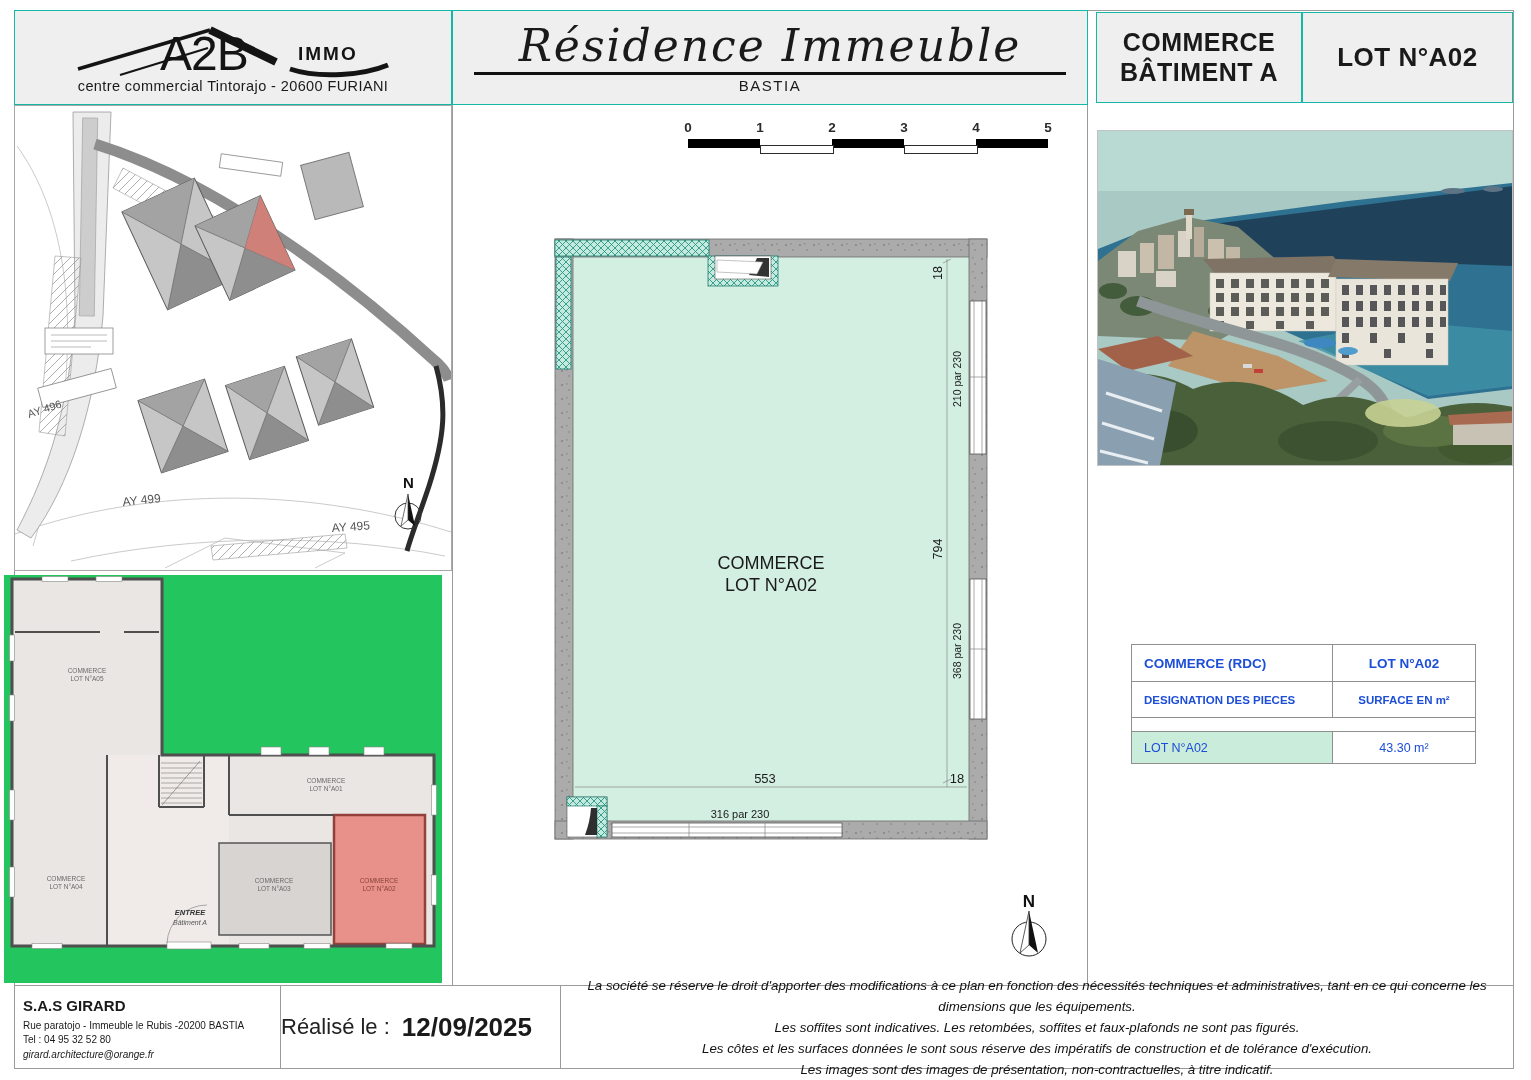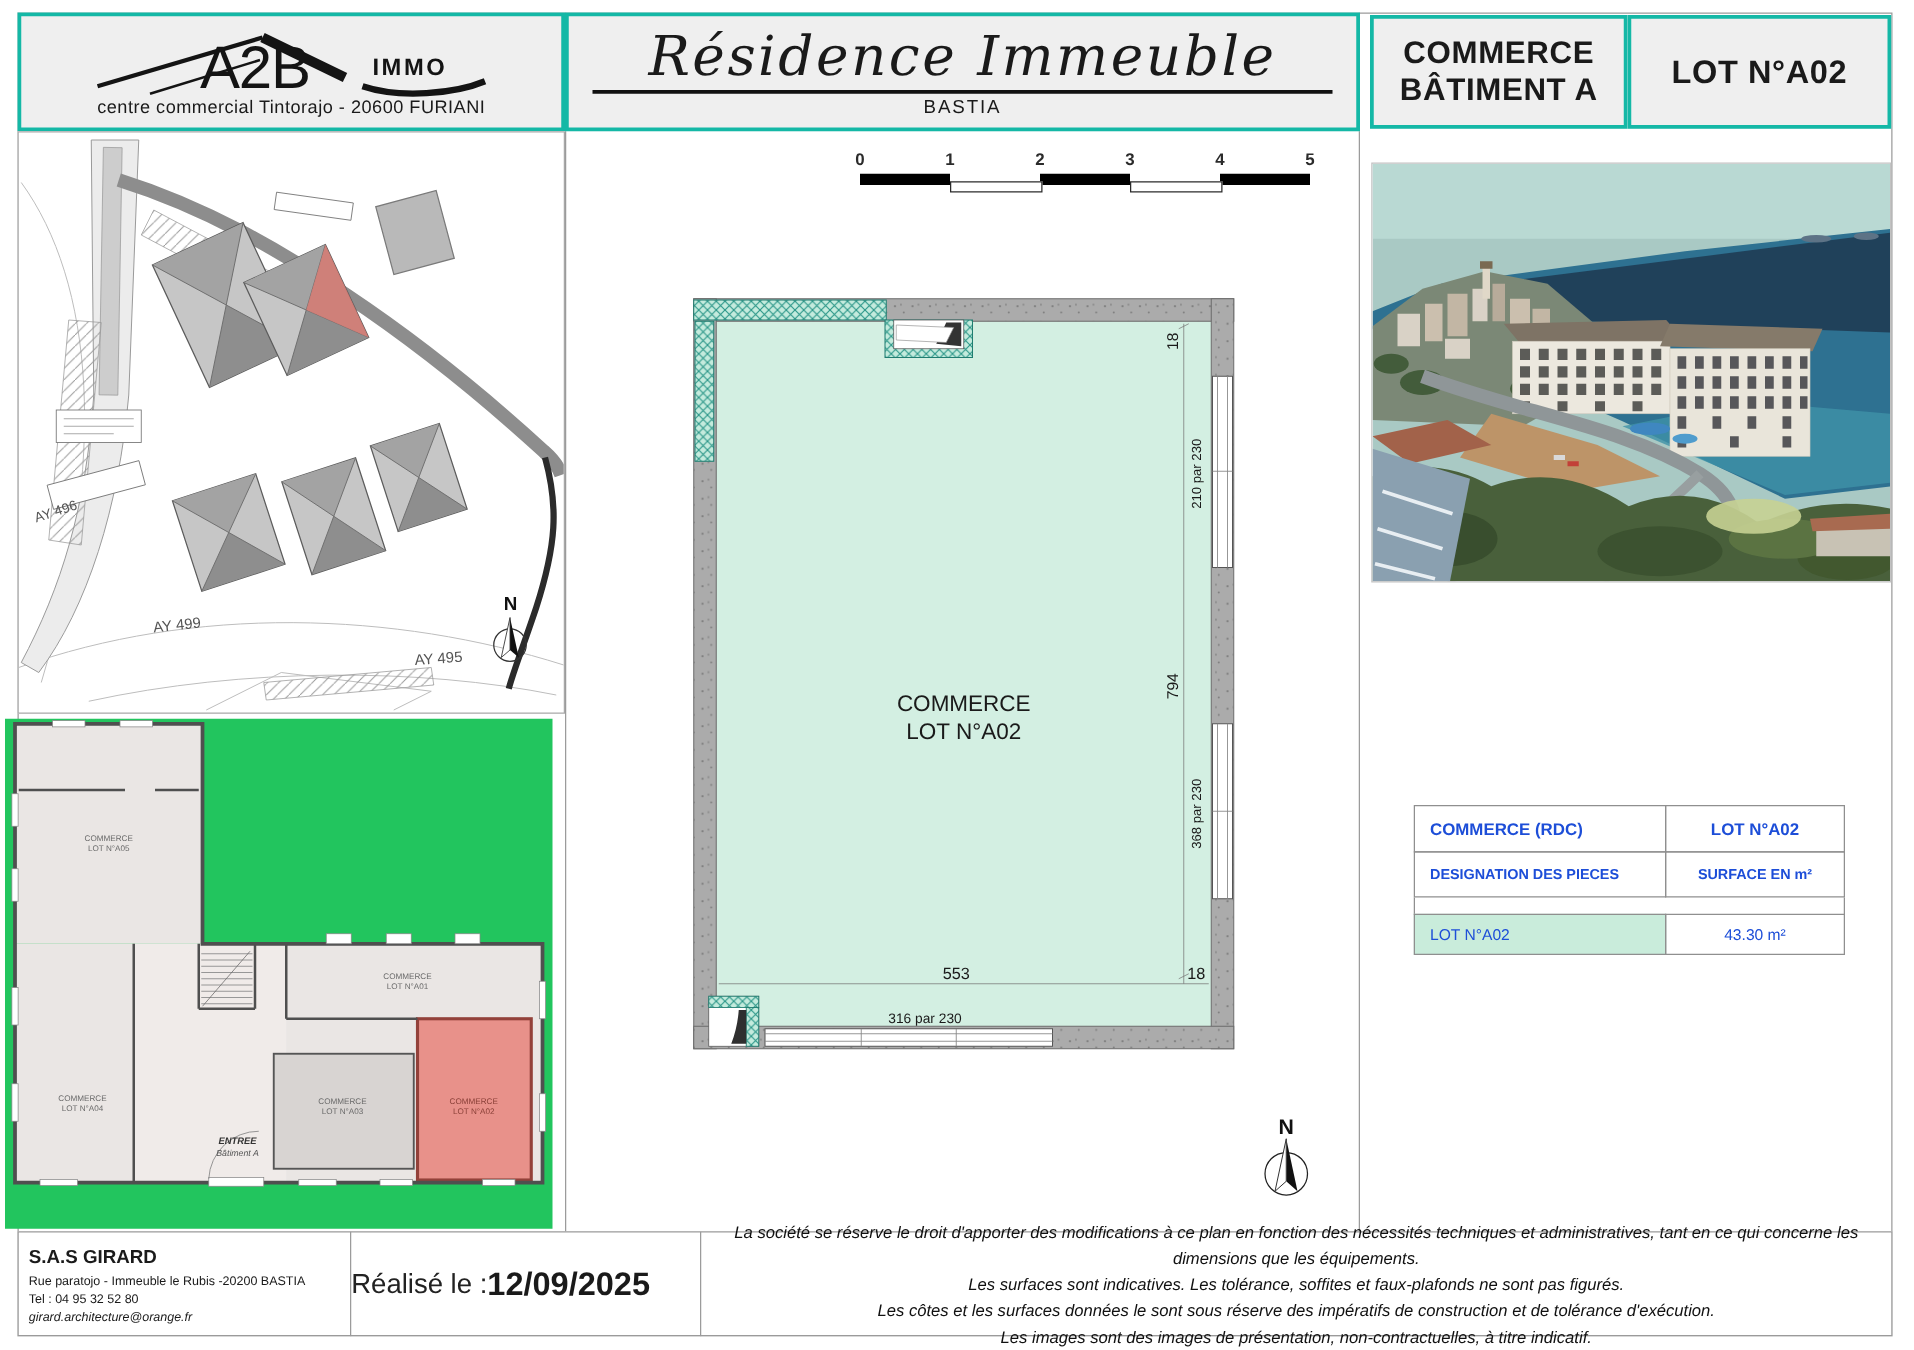--- a/index.html
+++ b/index.html
@@ -1,19 +1,19 @@
 <!DOCTYPE html>
 <html><head>
 <meta charset="utf-8">
 <style>
   html,body{margin:0;padding:0;background:#fff;width:1531px;height:1080px;overflow:hidden;
     font-family:"Liberation Sans",sans-serif;color:#1a1a1a;}
   .sheet{position:absolute;left:0;top:0;width:1531px;height:1080px;}
   .abs{position:absolute;box-sizing:border-box;}
-  .panel{background:#efefef;border:3px solid #14b8a6;}
+  .panel{background:#efefef;border:1px solid #14b8a6;}
   .outer{left:14px;top:10px;width:1500px;height:1059px;border:1px solid #9b9b9b;background:transparent;}
   .vline{width:1px;background:#9b9b9b;top:10px;height:976px;}
   
   .hp-left{left:14px;top:10px;width:438px;height:95px;display:flex;flex-direction:column;align-items:center;justify-content:center;}
   .hp-center{left:452px;top:10px;width:636px;height:95px;display:flex;flex-direction:column;align-items:center;justify-content:center;}
   .hp-b1{left:1096px;top:12px;width:206px;height:91px;display:flex;align-items:center;justify-content:center;text-align:center;}
   .hp-b2{left:1302px;top:12px;width:211px;height:91px;display:flex;align-items:center;justify-content:center;}
   .logo-address{font-size:14.5px;letter-spacing:.4px;margin-top:-2px;}
   .title-script{font-family:"DejaVu Serif",serif;font-style:italic;font-size:44px;letter-spacing:2px;line-height:1;margin-top:2px;}
   .title-rule{width:592px;height:3px;background:#111;margin:4px 0 2px 0;}
@@ -45,21 +45,21 @@
   .gaprow{height:14px;border-left:1px solid #8f8f8f;border-right:1px solid #8f8f8f;}
   .r3 .td{height:33px;font-size:12.5px;}
   .mintcell{background:#c9ecdb;}
   
   .f-left{left:14px;top:985px;width:267px;height:84px;border:1px solid #9b9b9b;padding:9px 16px 0 8px;background:#fff;}
   .f-left .co{font-weight:bold;font-size:15px;margin-bottom:2px;}
   .f-left div{font-size:10px;line-height:1.45;}
   .f-left .mail{font-style:italic;}
   .f-center{left:280px;top:985px;width:281px;height:84px;border:1px solid #9b9b9b;display:flex;align-items:center;justify-content:flex-start;background:#fff;}
   .f-center .lbl{font-size:22px;color:#222;}
-  .f-center .val{font-size:26px;font-weight:bold;margin-left:0;}
+  .f-center .val{font-size:26px;font-weight:bold;margin-left:12px;}
   .f-right{left:560px;top:985px;width:954px;height:84px;border:1px solid #9b9b9b;background:#fff;
     display:flex;flex-direction:column;justify-content:center;text-align:center;}
   .f-right div{font-style:italic;font-size:13.3px;line-height:1.58;color:#111;}
   svg text{font-family:"Liberation Sans",sans-serif;}
 </style>
 </head>
 <body>
 
 <div class="sheet">
   <div class="abs outer"></div>
@@ -465,17 +465,17 @@
     <div>Rue paratojo - Immeuble le Rubis -20200 BASTIA</div>
     <div>Tel :  04 95 32 52 80</div>
     <div class="mail">girard.architecture@orange.fr</div>
   </div>
   <div class="abs f-center">
     <span class="lbl">Réalisé le :</span>
     <span class="val">12/09/2025</span>
   </div>
   <div class="abs f-right">
     <div>La société se réserve le droit d'apporter des modifications à ce plan en fonction des nécessités techniques et administratives, tant en ce qui concerne les dimensions que les équipements.</div>
-    <div>Les surfaces sont indicatives. Les tolérance, soffites et faux-plafonds ne sont pas figurés.</div>
+    <div>Les soffites sont indicatives. Les retombées, soffites et faux-plafonds ne sont pas figurés.</div>
     <div>Les côtes et les surfaces données le sont sous réserve des impératifs de construction et de tolérance d'exécution.</div>
     <div>Les images sont des images de présentation, non-contractuelles, à titre indicatif.</div>
   </div>
 </div>
 
 </body></html>

